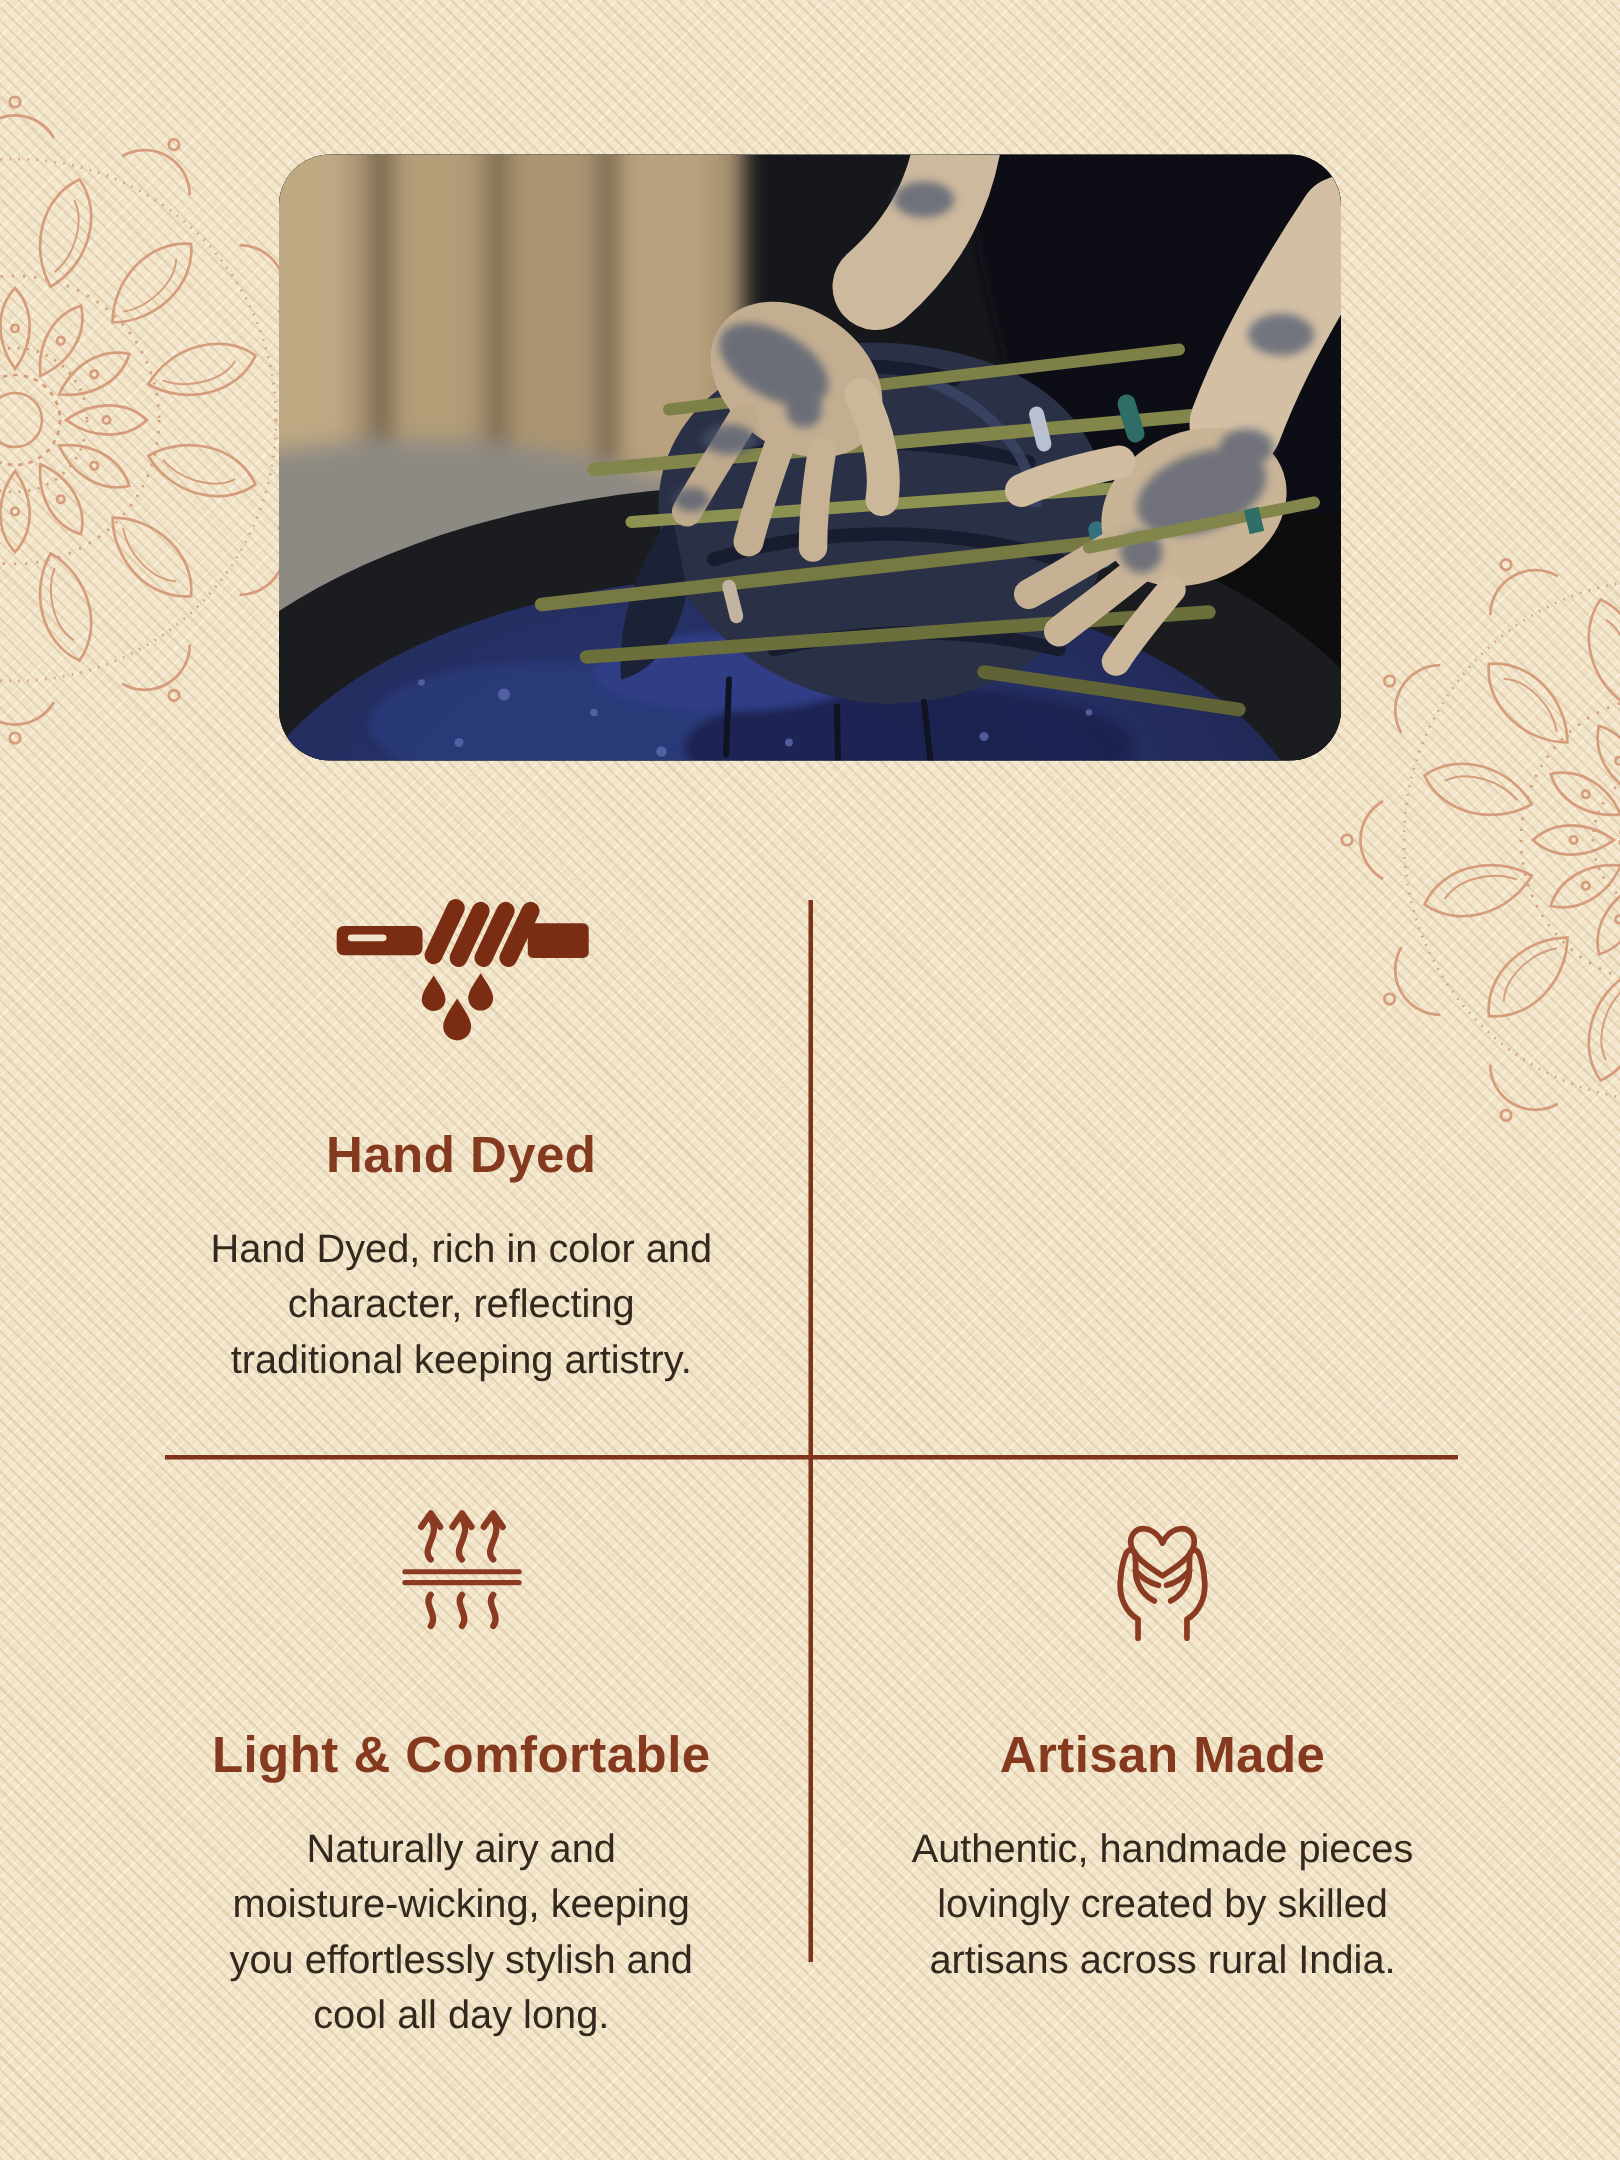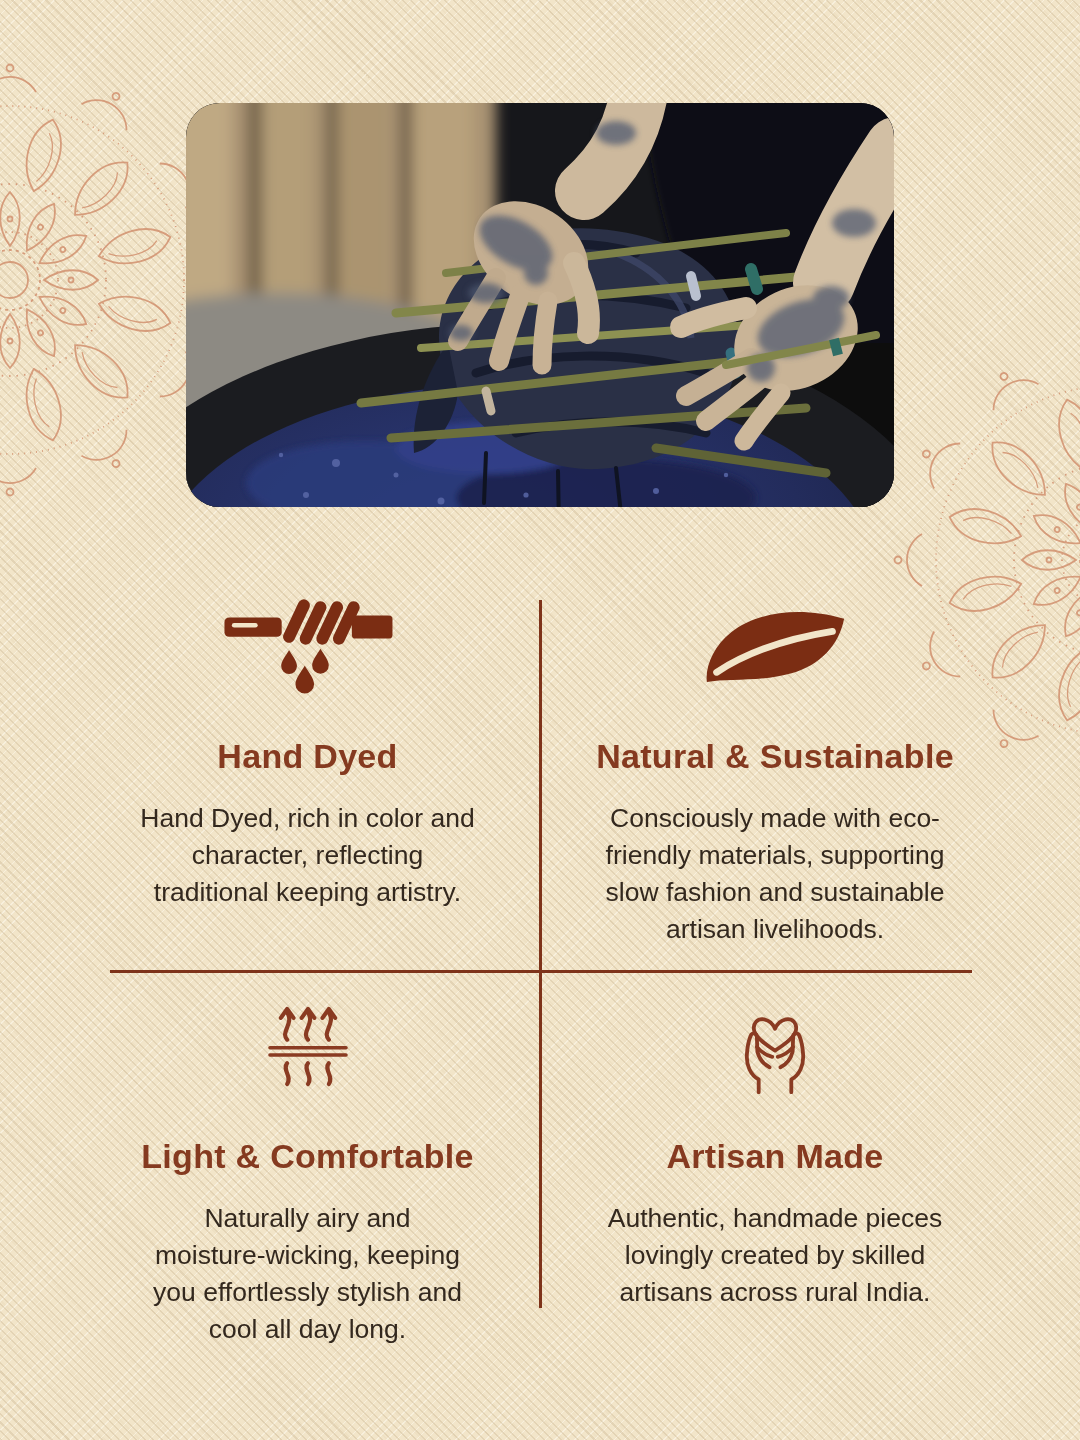--- a/index.html
+++ b/index.html
@@ -23,21 +23,21 @@
   .divider{position:absolute;background:#7e331a;}
   .divider-v{left:539px;top:600px;width:3px;height:708px;}
   .divider-h{left:110px;top:970px;width:862px;height:3px;}
   .cell{position:absolute;text-align:center;}
   .c1{left:100px;top:598px;width:415px;}
   .c2{left:563px;top:598px;width:424px;}
   .c3{left:100px;top:998px;width:415px;}
   .c4{left:563px;top:998px;width:424px;}
   .icon-box{height:96px;display:flex;align-items:center;justify-content:center;}
   .feature-title{
-    margin-top:42px;font-size:34px;line-height:40px;font-weight:700;
+    margin-top:56px;font-size:34px;line-height:40px;font-weight:700;
     color:#853a20;letter-spacing:.3px;
   }
   .feature-desc{
     margin-top:24px;font-size:26.5px;line-height:37px;color:#33281e;
     white-space:pre-line;
   }
   .line-icon{stroke:#8a3b22;fill:none;stroke-linecap:round;stroke-linejoin:round;}
 </style>
 </head>
 <body>
@@ -235,33 +235,20 @@
           <path transform="translate(89,89) scale(1.12)" d="M0,-14 C4.5,-7 9,-1 9,4 A9,9 0 1 1 -9,4 C-9,-1 -4.5,-7 0,-14 Z"></path>
         </g>
       </svg>
     </div>
     <div class="feature-title">Hand Dyed</div>
     <div class="feature-desc">Hand Dyed, rich in color and
 character, reflecting
 traditional keeping artistry.</div>
   </div>
 
-  <div class="cell c2">
-    <div class="icon-box">
-      <svg width="146" height="82" viewBox="0 0 150 84" aria-hidden="true">
-        <path d="M5,79 C3,64 12,42 30,28 C55,8 99,0 146,14 C141,41 121,62 92,70 C61,79 26,75 5,79 Z" fill="#7b2d13"></path>
-        <path d="M15,69 C50,46 90,34 134,27" stroke="#f2e5c9" stroke-width="7" fill="none" stroke-linecap="round"></path>
-      </svg>
-    </div>
-    <div class="feature-title">Natural &amp; Sustainable</div>
-    <div class="feature-desc">Consciously made with eco-
-friendly materials, supporting
-slow fashion and sustainable
-artisan livelihoods.</div>
-  </div>
 
   <div class="cell c4">
     <div class="icon-box">
       <svg width="100" height="96" viewBox="0 0 110 106" aria-hidden="true">
         <g class="line-icon" stroke-width="4.2">
           <path d="M55,58 C44,51 34,44 32,36 C30,28 36,22 43,23.5 C48.5,24.7 53,29 55,34 C57,29 61.5,24.7 67,23.5 C74,22 80,28 78,36 C76,44 66,51 55,58 Z"></path>
           <g id="hand-left">
             <path d="M37,104 L37,90 C28,85 23,74 24,62 C24.5,54 26,47 28,42 C30,37.5 35,38.5 35,43.5 L35.5,59 C37.5,67 42,73 49,76.5"></path>
             <path d="M35,54 C40,60 46,63.5 52,65"></path>
           </g>

